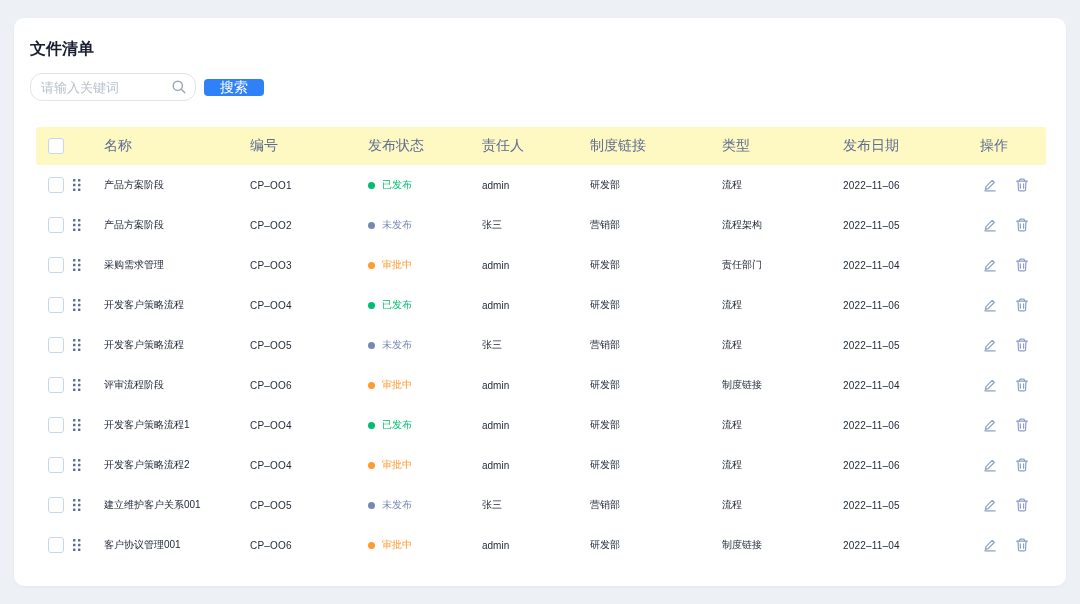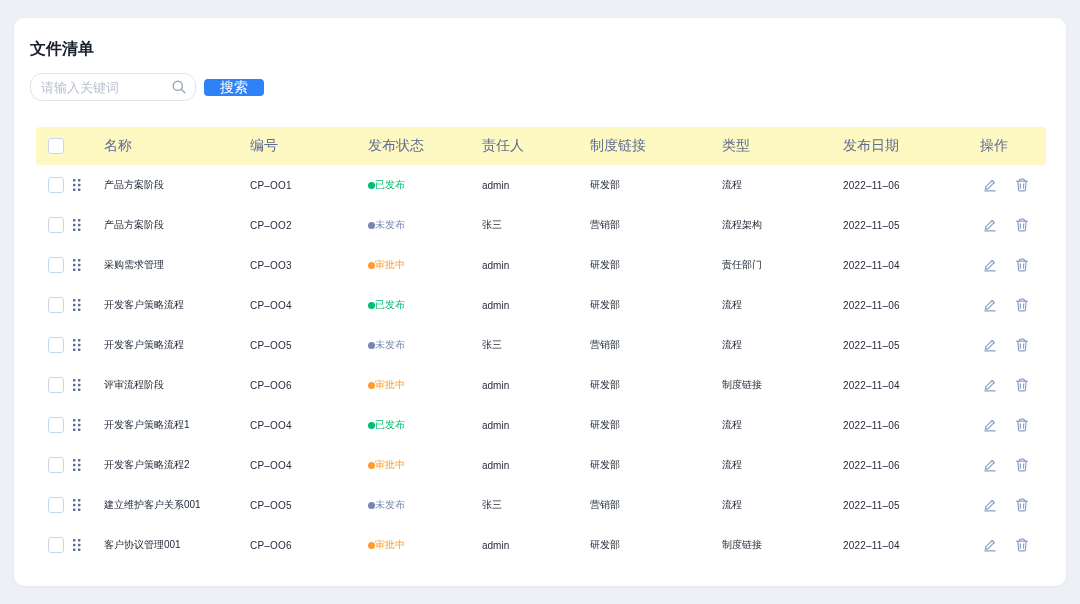--- a/index.html
+++ b/index.html
@@ -40,21 +40,21 @@
   }
   .thead { background:#fef9c3; border-radius:3px; height:38px; color:#5d6c91; font-size:14px; }
   .trow  { height:40px; font-size:10px; color:#232b3a; background:#fff; }
   .cell-check { padding-left:12px; display:flex; align-items:center; }
   .checkbox {
     width:16px; height:16px; border:1px solid #c6d7ef; border-radius:3px;
     background:#fff; display:inline-block; cursor:pointer;
   }
   .cell-drag { display:flex; align-items:center; }
   .drag-handle { display:inline-flex; cursor:grab; }
-  .status { display:flex; align-items:center; color:var(--st,#232b3a); }
+  .status { display:flex; align-items:center; gap:7px; color:var(--st,#232b3a); }
   .status .dot { width:7px; height:7px; border-radius:50%; background:var(--st,#999); }
   .cell-actions { display:flex; align-items:center; gap:16px; padding-left:2px; }
   .icon-btn { background:none; border:none; padding:0; cursor:pointer; display:inline-flex; }
   .num { letter-spacing:.2px; }
 </style>
 </head>
 <body>
 
 <div class="card">
 

